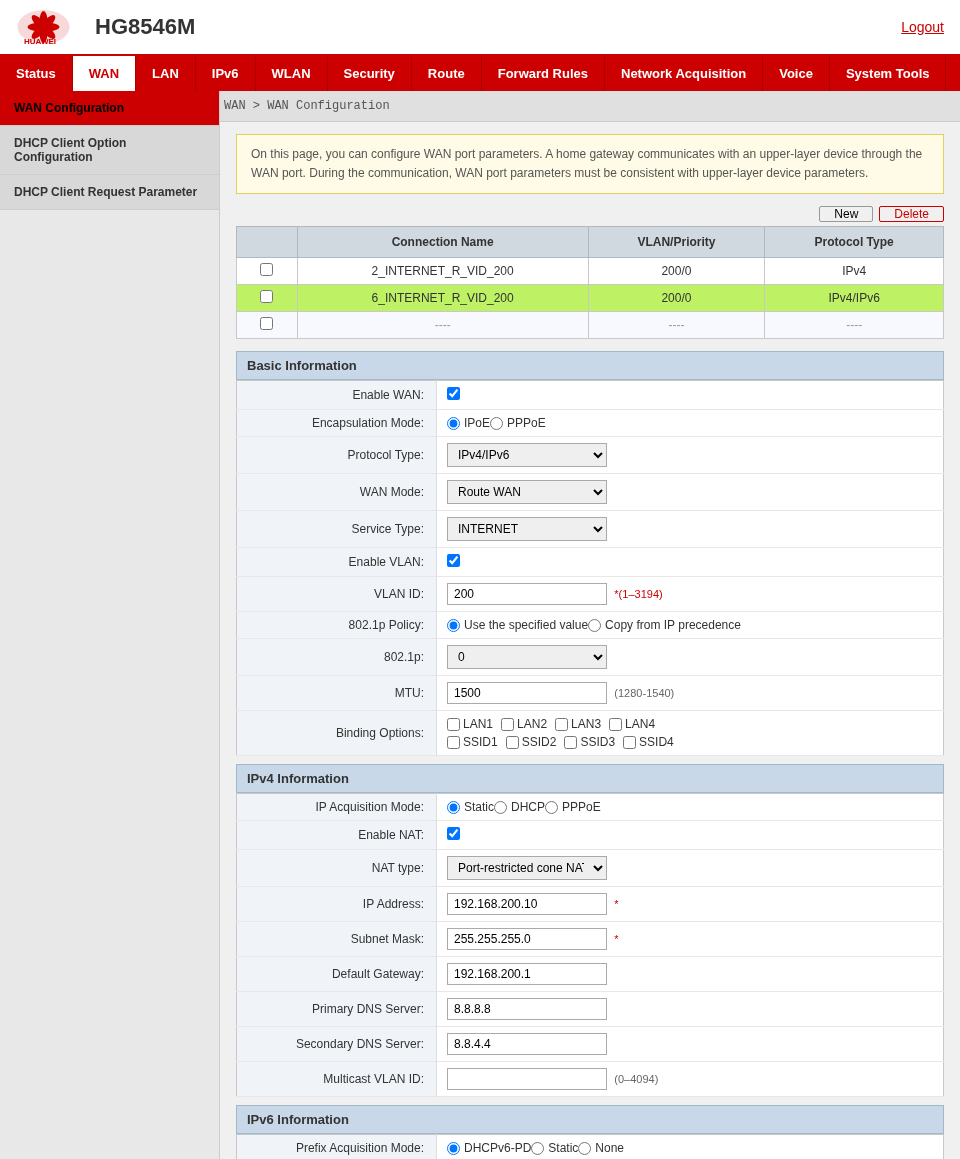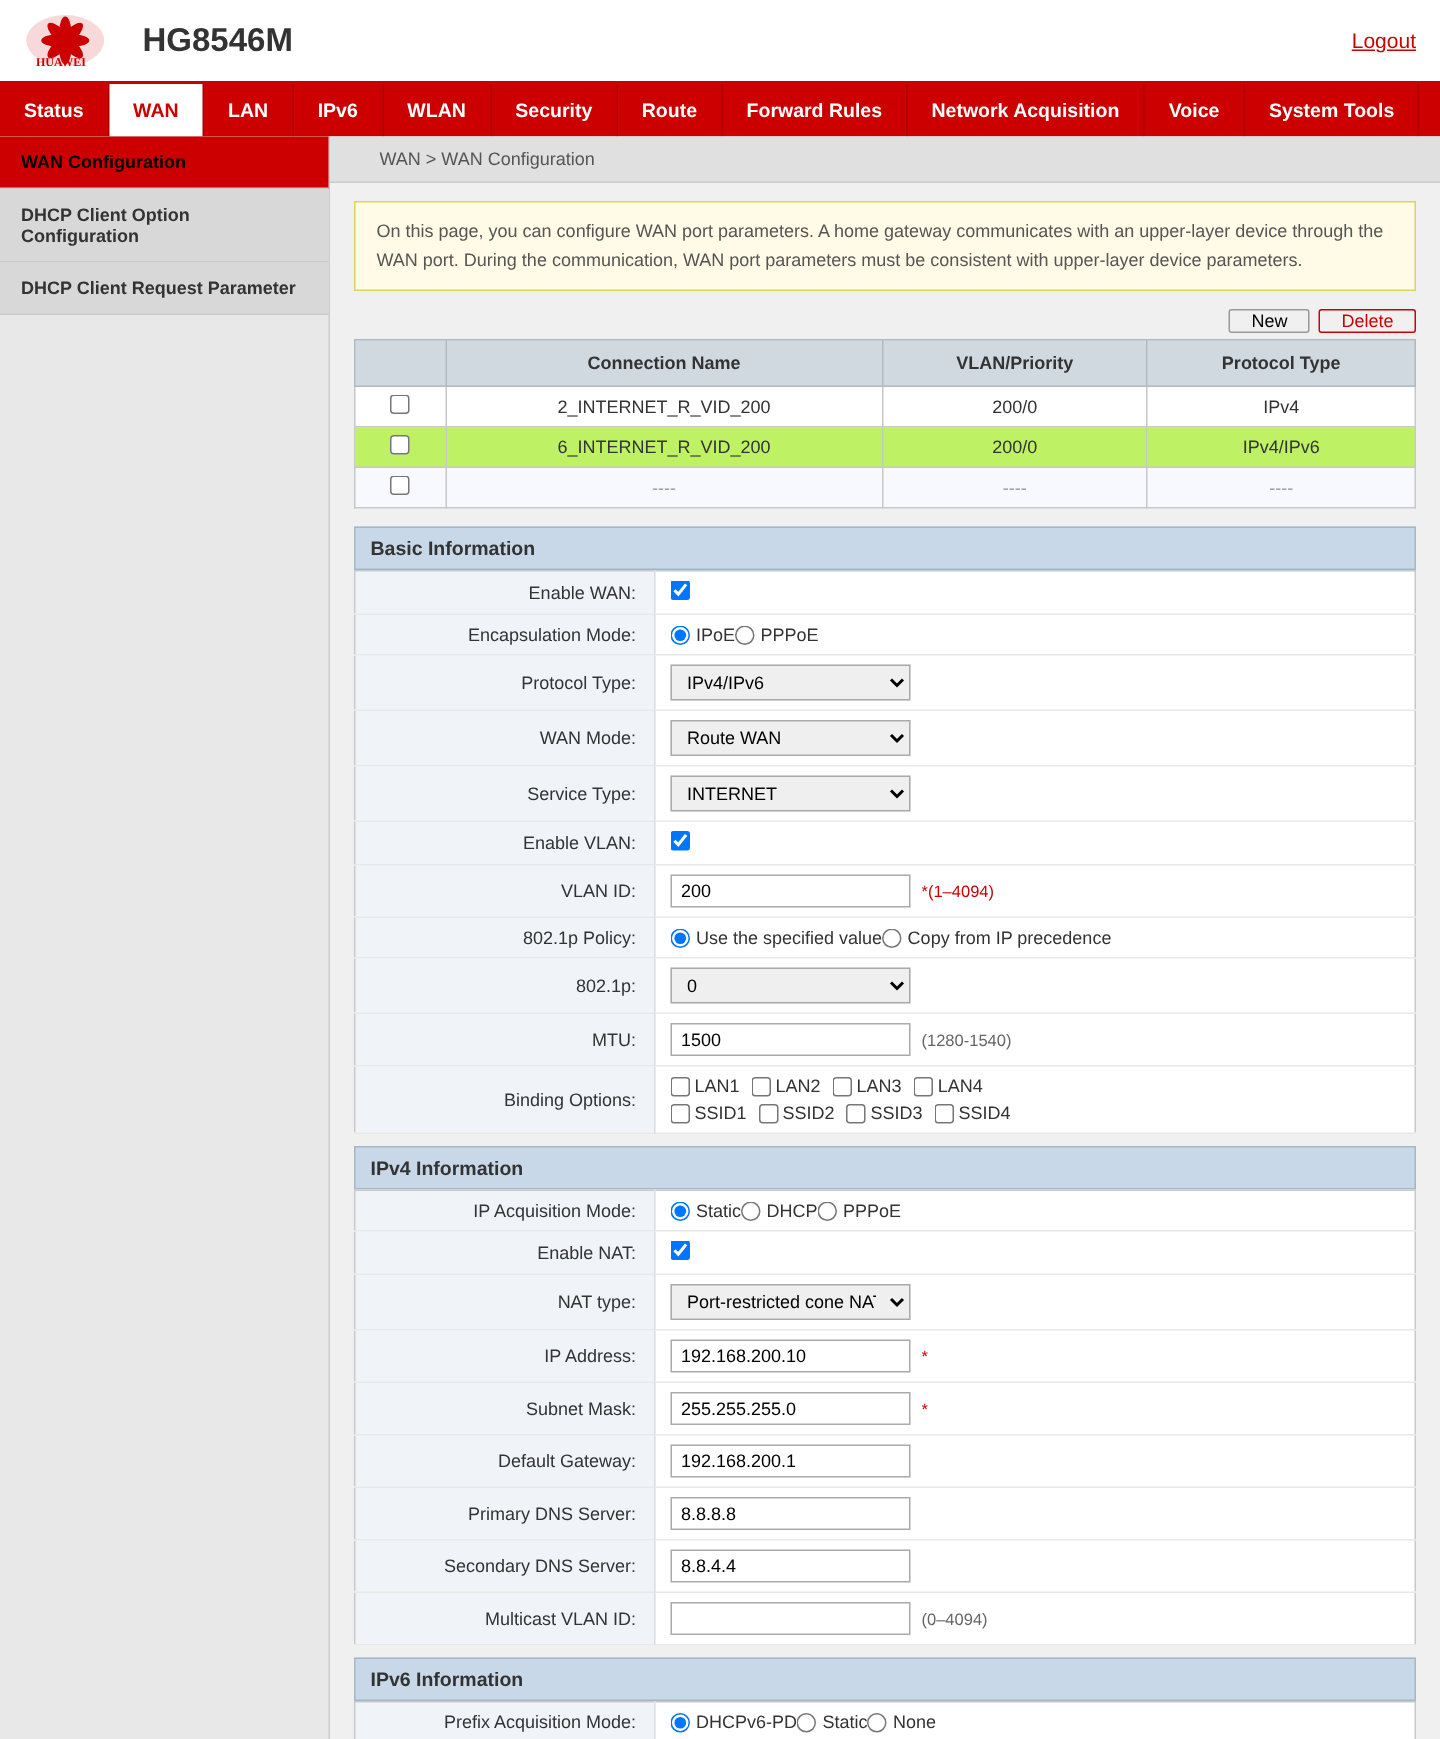--- a/index.html
+++ b/index.html
@@ -21,21 +21,21 @@
 
     
     #sidebar { width: 220px; background: #e8e8e8; border-right: 1px solid #ccc; }
     #sidebar .sidebar-item { padding: 10px 14px; border-bottom: 1px solid #ccc; cursor: pointer; font-size: 12px; background: #d8d8d8; font-weight: bold; }
     #sidebar .sidebar-item.active { background: #cc0000; color: #000000; }
 
     
     #content { flex: 1; padding: 0; background: #f0f0f0; }
 
     
-    #breadcrumb { background: #e0e0e0; padding: 8px 33px; border-bottom: 1px solid #ccc; font-size: 12px; color: #555; }
+    #breadcrumb { background: #e0e0e0; padding: 8px 4px; border-bottom: 1px solid #ccc; font-size: 12px; color: #555; font-family: Liberation Mono, monospace; }
 
     
     .info-box { background: #fffbe6; border: 1px solid #e0d060; margin: 12px 16px; padding: 10px 14px; font-size: 12px; color: #555; line-height: 1.6; }
 
     
     .table-toolbar { display: flex; justify-content: flex-end; gap: 6px; margin: 8px 16px 4px 16px; }
     .btn { padding: 0 14px; border: 1px solid #999; background: #f0f0f0; cursor: pointer; font-size: 12px; border-radius: 2px; }
     .btn-danger { border-color: #cc0000; color: #cc0000; }
 
     
@@ -59,21 +59,21 @@
 
     .hint { color: #cc0000; font-size: 11px; margin-left: 4px; }
     .hint-gray { color: #666; font-size: 11px; margin-left: 4px; }
 
     .radio-group { display: flex; align-items: center; flex-wrap: wrap; }
     .radio-group label { display: flex; align-items: center; gap: 4px; cursor: pointer; }
     .checkbox-group { display: flex; align-items: center; gap: 8px; flex-wrap: wrap; }
     .checkbox-group label { display: flex; align-items: center; gap: 3px; cursor: pointer; }
 
     
-    .huawei-logo { display: flex; align-items: center; gap: 8px; font-family: Liberation Serif, serif; }
+    .huawei-logo { display: flex; align-items: center; gap: 8px; }
   </style>
 </head>
 <body>
 
 <div id="header">
   <div class="logo huawei-logo">
     <svg width="55" height="38" viewBox="0 0 55 38">
       <ellipse cx="27.5" cy="19" rx="26" ry="17" fill="#cc0000" opacity="0.15"></ellipse>
 
       <g transform="translate(27.5,19)">
@@ -204,21 +204,21 @@
           </td>
         </tr>
         <tr>
           <td>Enable VLAN:</td>
           <td><input type="checkbox" checked="" style=""></td>
         </tr>
         <tr>
           <td>VLAN ID:</td>
           <td>
             <input type="text" value="200" style="">
-            <span class="hint">*(1–4094)</span>
+            <span class="hint">*(1–3194)</span>
           </td>
         </tr>
         <tr>
           <td>802.1p Policy:</td>
           <td>
             <div class="radio-group">
               <label><input type="radio" name="policy" checked="" style=""> Use the specified value</label>
               <label><input type="radio" name="policy" style=""> Copy from IP precedence</label>
             </div>
           </td>

